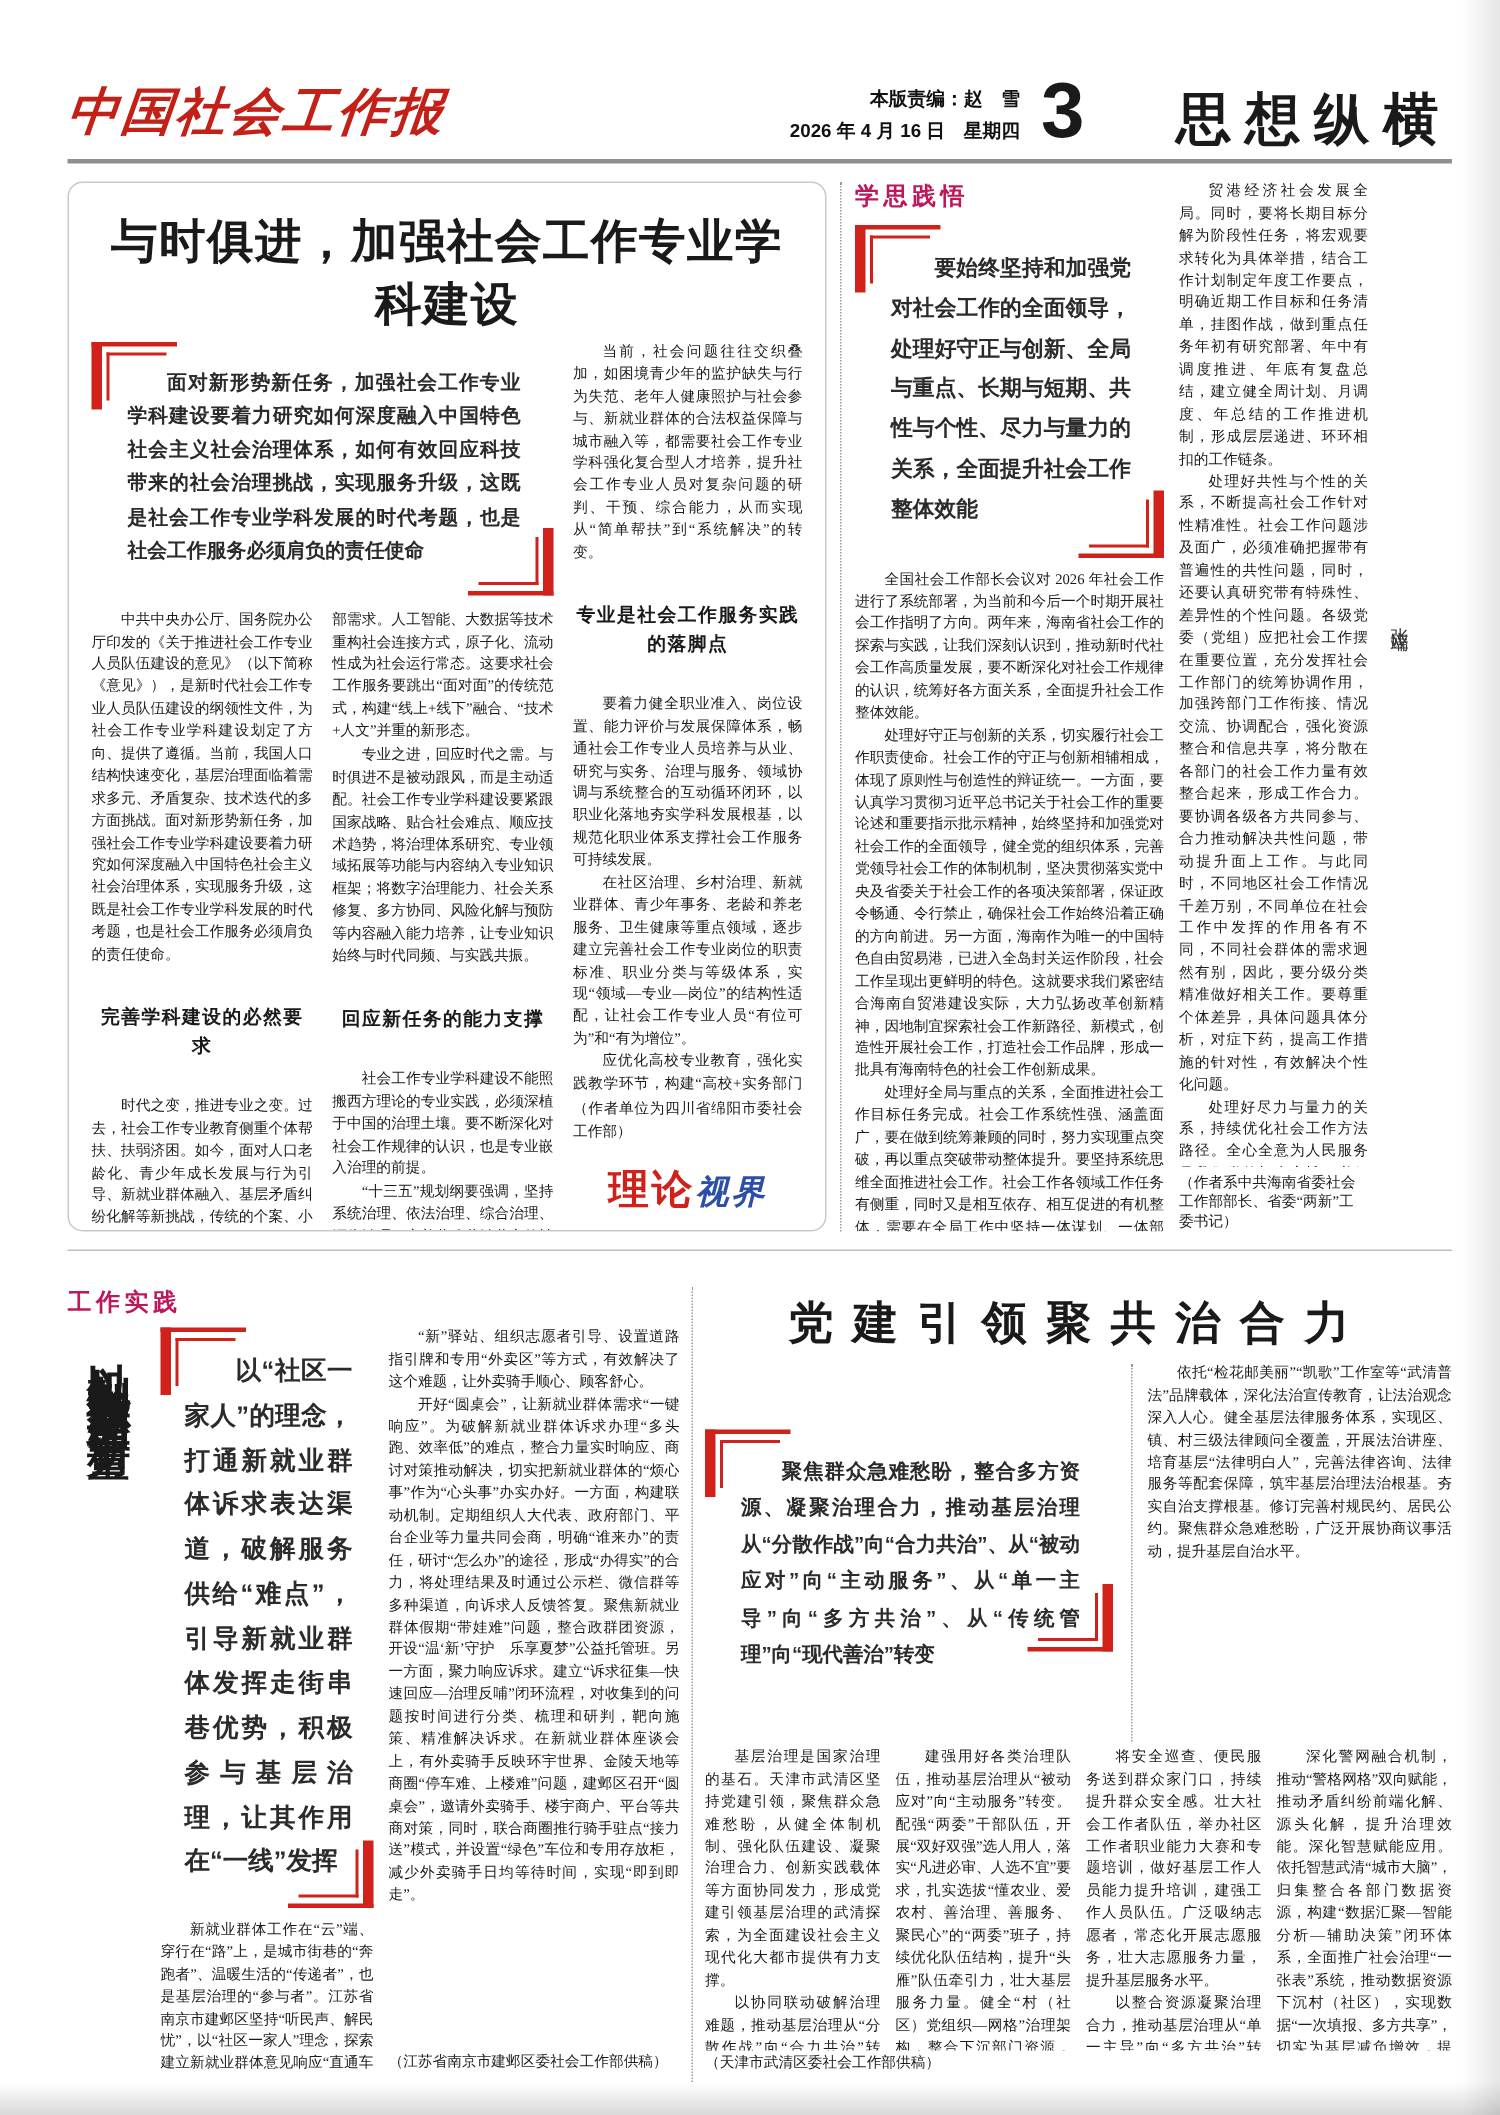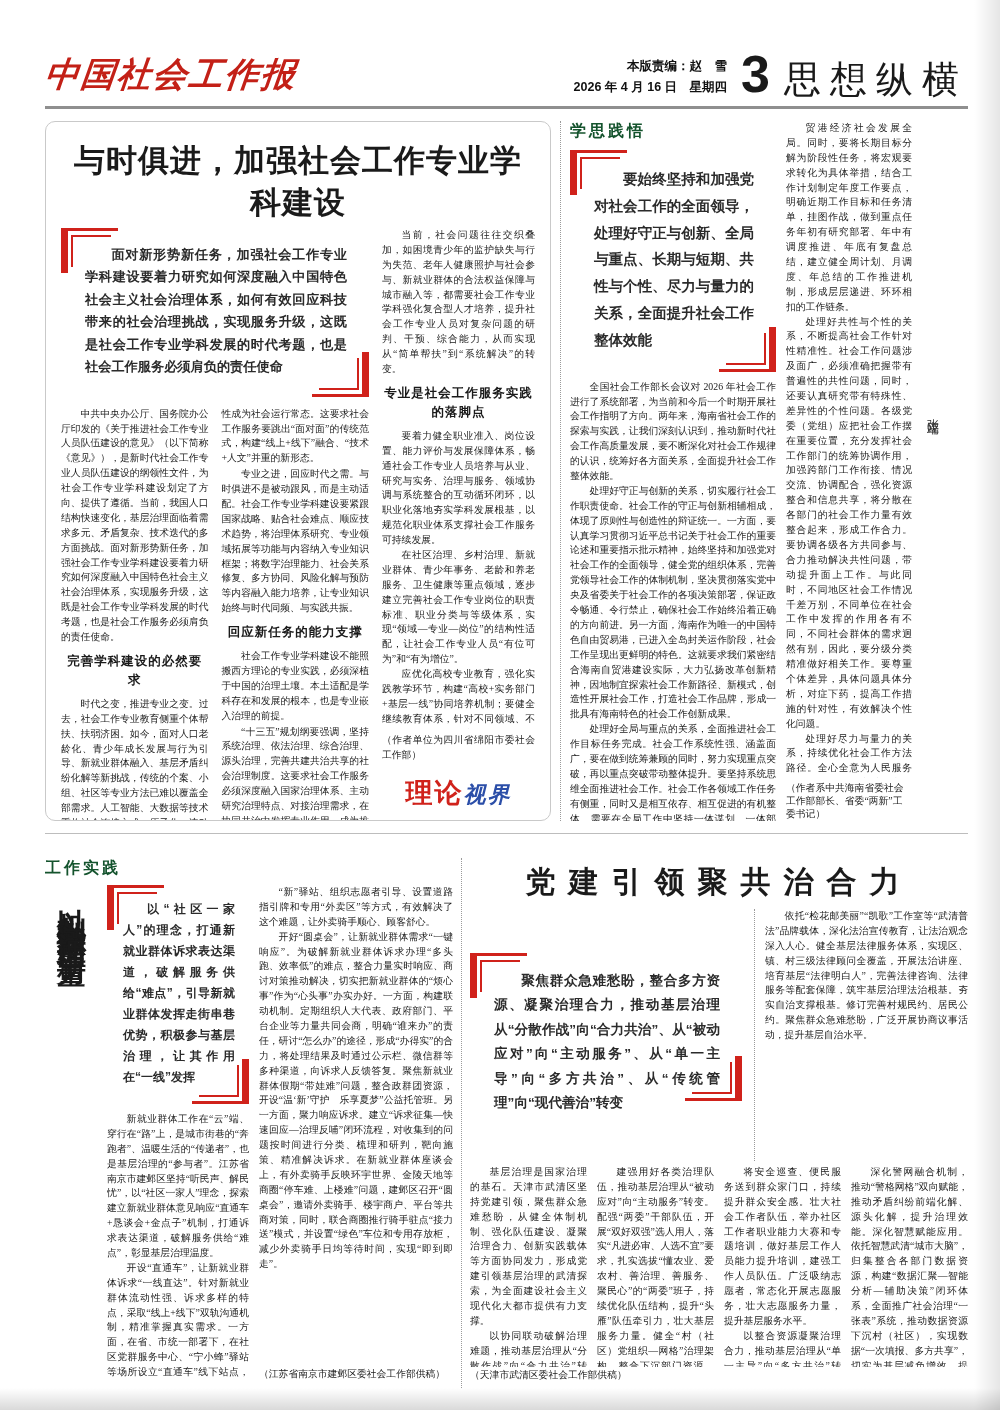--- a/index.html
+++ b/index.html
@@ -7,31 +7,31 @@
        font-family:"Liberation Serif","DejaVu Serif",serif;color:#1a1a1a;}
   .page{position:relative;width:1000px;height:1410px;box-sizing:border-box;padding:34px 32px 0 45px;}
   
   .hdr{display:flex;justify-content:space-between;align-items:flex-end;height:64px;}
   .logo{font-size:34px;font-weight:bold;font-style:italic;color:#c32017;transform:skewX(-6deg);
         letter-spacing:2px;font-family:"Liberation Serif",serif;}
   .hdr-right{display:flex;align-items:flex-end;gap:14px;}
   .hdr-meta{text-align:right;font-family:"Liberation Sans","DejaVu Sans",sans-serif;
             font-size:12.5px;font-weight:bold;line-height:1.7;color:#111;}
   .pageno{font-size:52px;font-weight:900;line-height:0.9;font-family:"Liberation Sans",sans-serif;}
-  .secname{font-size:37px;font-weight:400;letter-spacing:9px;line-height:1;
-           font-family:"Liberation Sans","DejaVu Sans",sans-serif;}
+  .secname{font-size:37px;font-weight:700;letter-spacing:9px;line-height:1;
+           font-family:"Liberation Sans","DejaVu Sans",sans-serif;margin-left:47px;}
   .hdr-rule{height:3px;background:#8f8f8f;margin-top:8px;box-shadow:0 4px 3px -2px rgba(0,0,0,0.12);}
   
   .smalltext{font-size:9.8px;line-height:1.52;text-align:justify;}
   .smalltext p{margin:0;text-indent:2em;}
   .blk-h{font-weight:900;text-align:center;text-indent:0 !important;font-size:12.5px;
-         margin:7px 0 !important;letter-spacing:1px;}
+         margin:24px 0 !important;letter-spacing:1px;}
   .attribution{font-size:9.8px;margin-top:4px;}
   .att-right{text-align:left;}
-  .slabel{color:#14532d;font-weight:900;font-size:16px;letter-spacing:3px;
+  .slabel{color:#be185d;font-weight:900;font-size:16px;letter-spacing:3px;
           font-family:"Liberation Sans","DejaVu Sans",sans-serif;}
   
   .quote{position:relative;padding:16px 22px 18px 24px;font-weight:bold;color:#2b2b2b;
          font-family:"Liberation Sans","DejaVu Sans",sans-serif;box-sizing:border-box;}
   .quote p{margin:0;text-indent:2em;text-align:justify;}
   .cnr{position:absolute;display:block;}
   .cnr.tl{left:0;top:0;width:50px;height:42px;border-left:7px solid #d0221b;border-top:3px solid #d0221b;}
   .cnr.tl2{left:10px;top:7px;width:38px;height:30px;border-left:2px solid #d0221b;border-top:2px solid #d0221b;}
   .cnr.br{right:0;bottom:0;width:50px;height:42px;border-right:7px solid #d0221b;border-bottom:3px solid #d0221b;}
   .cnr.br2{right:10px;bottom:7px;width:38px;height:30px;border-right:2px solid #d0221b;border-bottom:2px solid #d0221b;}
@@ -65,21 +65,21 @@
           height:640px;line-height:41px;letter-spacing:5px;margin-left:auto;}
   .vauthor{position:absolute;left:2px;top:288px;writing-mode:vertical-rl;text-orientation:upright;
            font-size:12px;letter-spacing:2px;color:#333;}
   
   .botrow{display:flex;margin-top:12px;border-top:1px solid #bdbdbd;padding-top:24px;height:530px;gap:8px;}
   .prac-left{width:408px;flex:none;overflow:hidden;}
   .pl-body{display:flex;gap:10px;margin-top:6px;height:496px;}
   .vtitle2{writing-mode:vertical-rl;text-orientation:upright;font-size:29px;font-weight:900;
            width:52px;flex:none;line-height:50px;letter-spacing:4px;height:496px;}
   .pl-cola{width:142px;flex:none;display:flex;flex-direction:column;}
-  .pquote{font-size:12px;line-height:1.75;padding:14px 14px 16px 16px;margin-bottom:8px;}
+  .pquote{font-size:17px;line-height:1.75;padding:14px 14px 16px 16px;margin-bottom:8px;}
   .pl-cola .sflow{flex:1;overflow:hidden;}
   .pl-colb{flex:1;display:flex;flex-direction:column;}
   .pl-colb .sflow{flex:1;overflow:hidden;}
   
   .prac-right{flex:1;overflow:hidden;display:flex;flex-direction:column;}
   .prac-right h2{margin:4px 0 2px;text-align:center;font-size:30px;font-weight:900;letter-spacing:13px;}
   .pr-row1{display:flex;gap:12px;height:256px;flex:none;}
   .rquote{width:272px;flex:none;margin-top:48px;font-size:13.6px;line-height:1.8;height:148px;}
   .pr-topright{flex:1;border-left:1px dotted #9a9a9a;padding-left:10px;overflow:hidden;margin-top:4px;}
   .pr-row2{display:flex;gap:10px;flex:1;overflow:hidden;margin-top:4px;}
@@ -122,21 +122,21 @@
             <i class="cnr br2"></i>
             <p>面对新形势新任务，加强社会工作专业学科建设要着力研究如何深度融入中国特色社会主义社会治理体系，如何有效回应科技带来的社会治理挑战，实现服务升级，这既是社会工作专业学科发展的时代考题，也是社会工作服务必须肩负的责任使命</p>
           </div>
           <div class="cols2 smalltext">
 
           <p class="blk-p">中共中央办公厅、国务院办公厅印发的《关于推进社会工作专业人员队伍建设的意见》（以下简称《意见》），是新时代社会工作专业人员队伍建设的纲领性文件，为社会工作专业学科建设划定了方向、提供了遵循。当前，我国人口结构快速变化，基层治理面临着需求多元、矛盾复杂、技术迭代的多方面挑战。面对新形势新任务，加强社会工作专业学科建设要着力研究如何深度融入中国特色社会主义社会治理体系，实现服务升级，这既是社会工作专业学科发展的时代考题，也是社会工作服务必须肩负的责任使命。</p>
               <p class="blk-h">完善学科建设的必然要求</p>
               <p class="blk-p">时代之变，推进专业之变。过去，社会工作专业教育侧重个体帮扶、扶弱济困。如今，面对人口老龄化、青少年成长发展与行为引导、新就业群体融入、基层矛盾纠纷化解等新挑战，传统的个案、小组、社区等专业方法已难以覆盖全部需求。人工智能、大数据等技术重构社会连接方式，原子化、流动性成为社会运行常态。这要求社会工作服务要跳出“面对面”的传统范式，构建“线上+线下”融合、“技术+人文”并重的新形态。</p>
               <p class="blk-p">专业之进，回应时代之需。与时俱进不是被动跟风，而是主动适配。社会工作专业学科建设要紧跟国家战略、贴合社会难点、顺应技术趋势，将治理体系研究、专业领域拓展等功能与内容纳入专业知识框架；将数字治理能力、社会关系修复、多方协同、风险化解与预防等内容融入能力培养，让专业知识始终与时代同频、与实践共振。</p>
               <p class="blk-h">回应新任务的能力支撑</p>
-              <p class="blk-p">社会工作专业学科建设不能照搬西方理论的专业实践，必须深植于中国的治理土壤。本土适配是学科存在和发展的根本，也是专业嵌入治理的前提。</p>
+              <p class="blk-p">社会工作专业学科建设不能照搬西方理论的专业实践，必须深植于中国的治理土壤。要不断深化对社会工作规律的认识，也是专业嵌入治理的前提。</p>
               <p class="blk-p">“十三五”规划纲要强调，坚持系统治理、依法治理、综合治理、源头治理，完善共建共治共享的社会治理制度。这要求社会工作服务必须深度融入国家治理体系、主动研究治理特点、对接治理需求，在协同共治中发挥专业作用，成为推进国家治理现代化的重要专业力量。</p>
             </div>
         </div>
         <div class="theory-right smalltext">
           <div class="tr-flow">
 
           <p class="blk-p">当前，社会问题往往交织叠加，如困境青少年的监护缺失与行为失范、老年人健康照护与社会参与、新就业群体的合法权益保障与城市融入等，都需要社会工作专业学科强化复合型人才培养，提升社会工作专业人员对复杂问题的研判、干预、综合能力，从而实现从“简单帮扶”到“系统解决”的转变。</p>
               <p class="blk-h">专业是社会工作服务实践的落脚点</p>
               <p class="blk-p">要着力健全职业准入、岗位设置、能力评价与发展保障体系，畅通社会工作专业人员培养与从业、研究与实务、治理与服务、领域协调与系统整合的互动循环闭环，以职业化落地夯实学科发展根基，以规范化职业体系支撑社会工作服务可持续发展。</p>
               <p class="blk-p">在社区治理、乡村治理、新就业群体、青少年事务、老龄和养老服务、卫生健康等重点领域，逐步建立完善社会工作专业岗位的职责标准、职业分类与等级体系，实现“领域—专业—岗位”的结构性适配，让社会工作专业人员“有位可为”和“有为增位”。</p>

